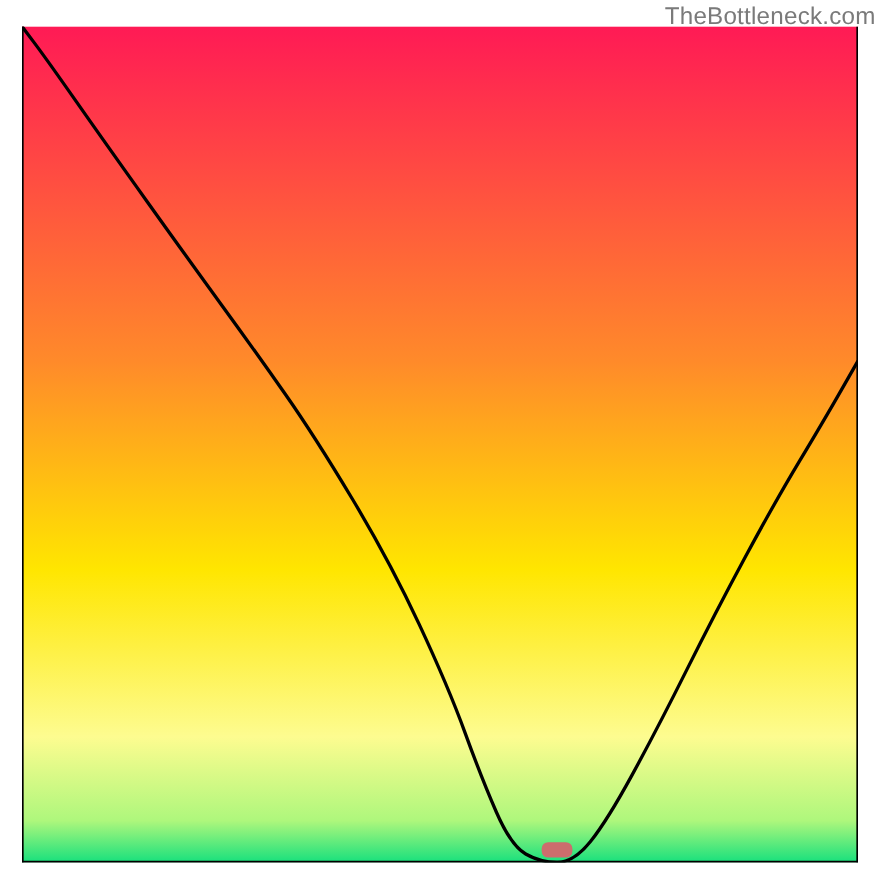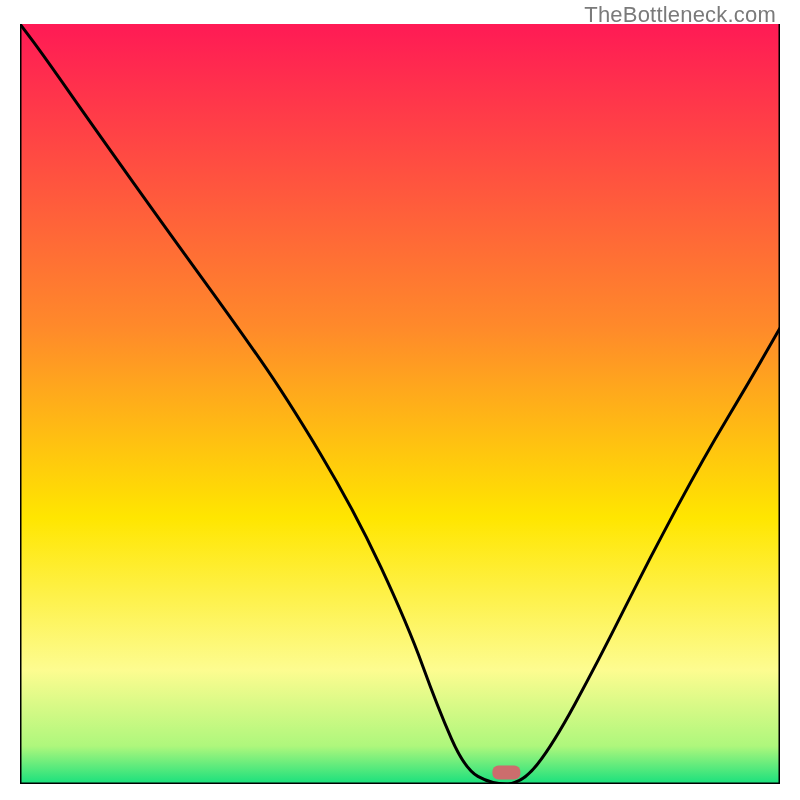--- a/index.html
+++ b/index.html
@@ -11,21 +11,21 @@
     font-family: Arial, Helvetica, sans-serif;
   }
   .container {
     position: relative;
     width: 800px;
     height: 800px;
   }
   .watermark {
     position: absolute;
     top: 2px;
-    right: 24px;
+    right: 4px;
     color: #7a7a7a;
     font-size: 22px;
     font-weight: 500;
     letter-spacing: 0.2px;
   }
   .chart-wrap {
     position: absolute;
     left: 20px;
     top: 24px;
     width: 760px;

